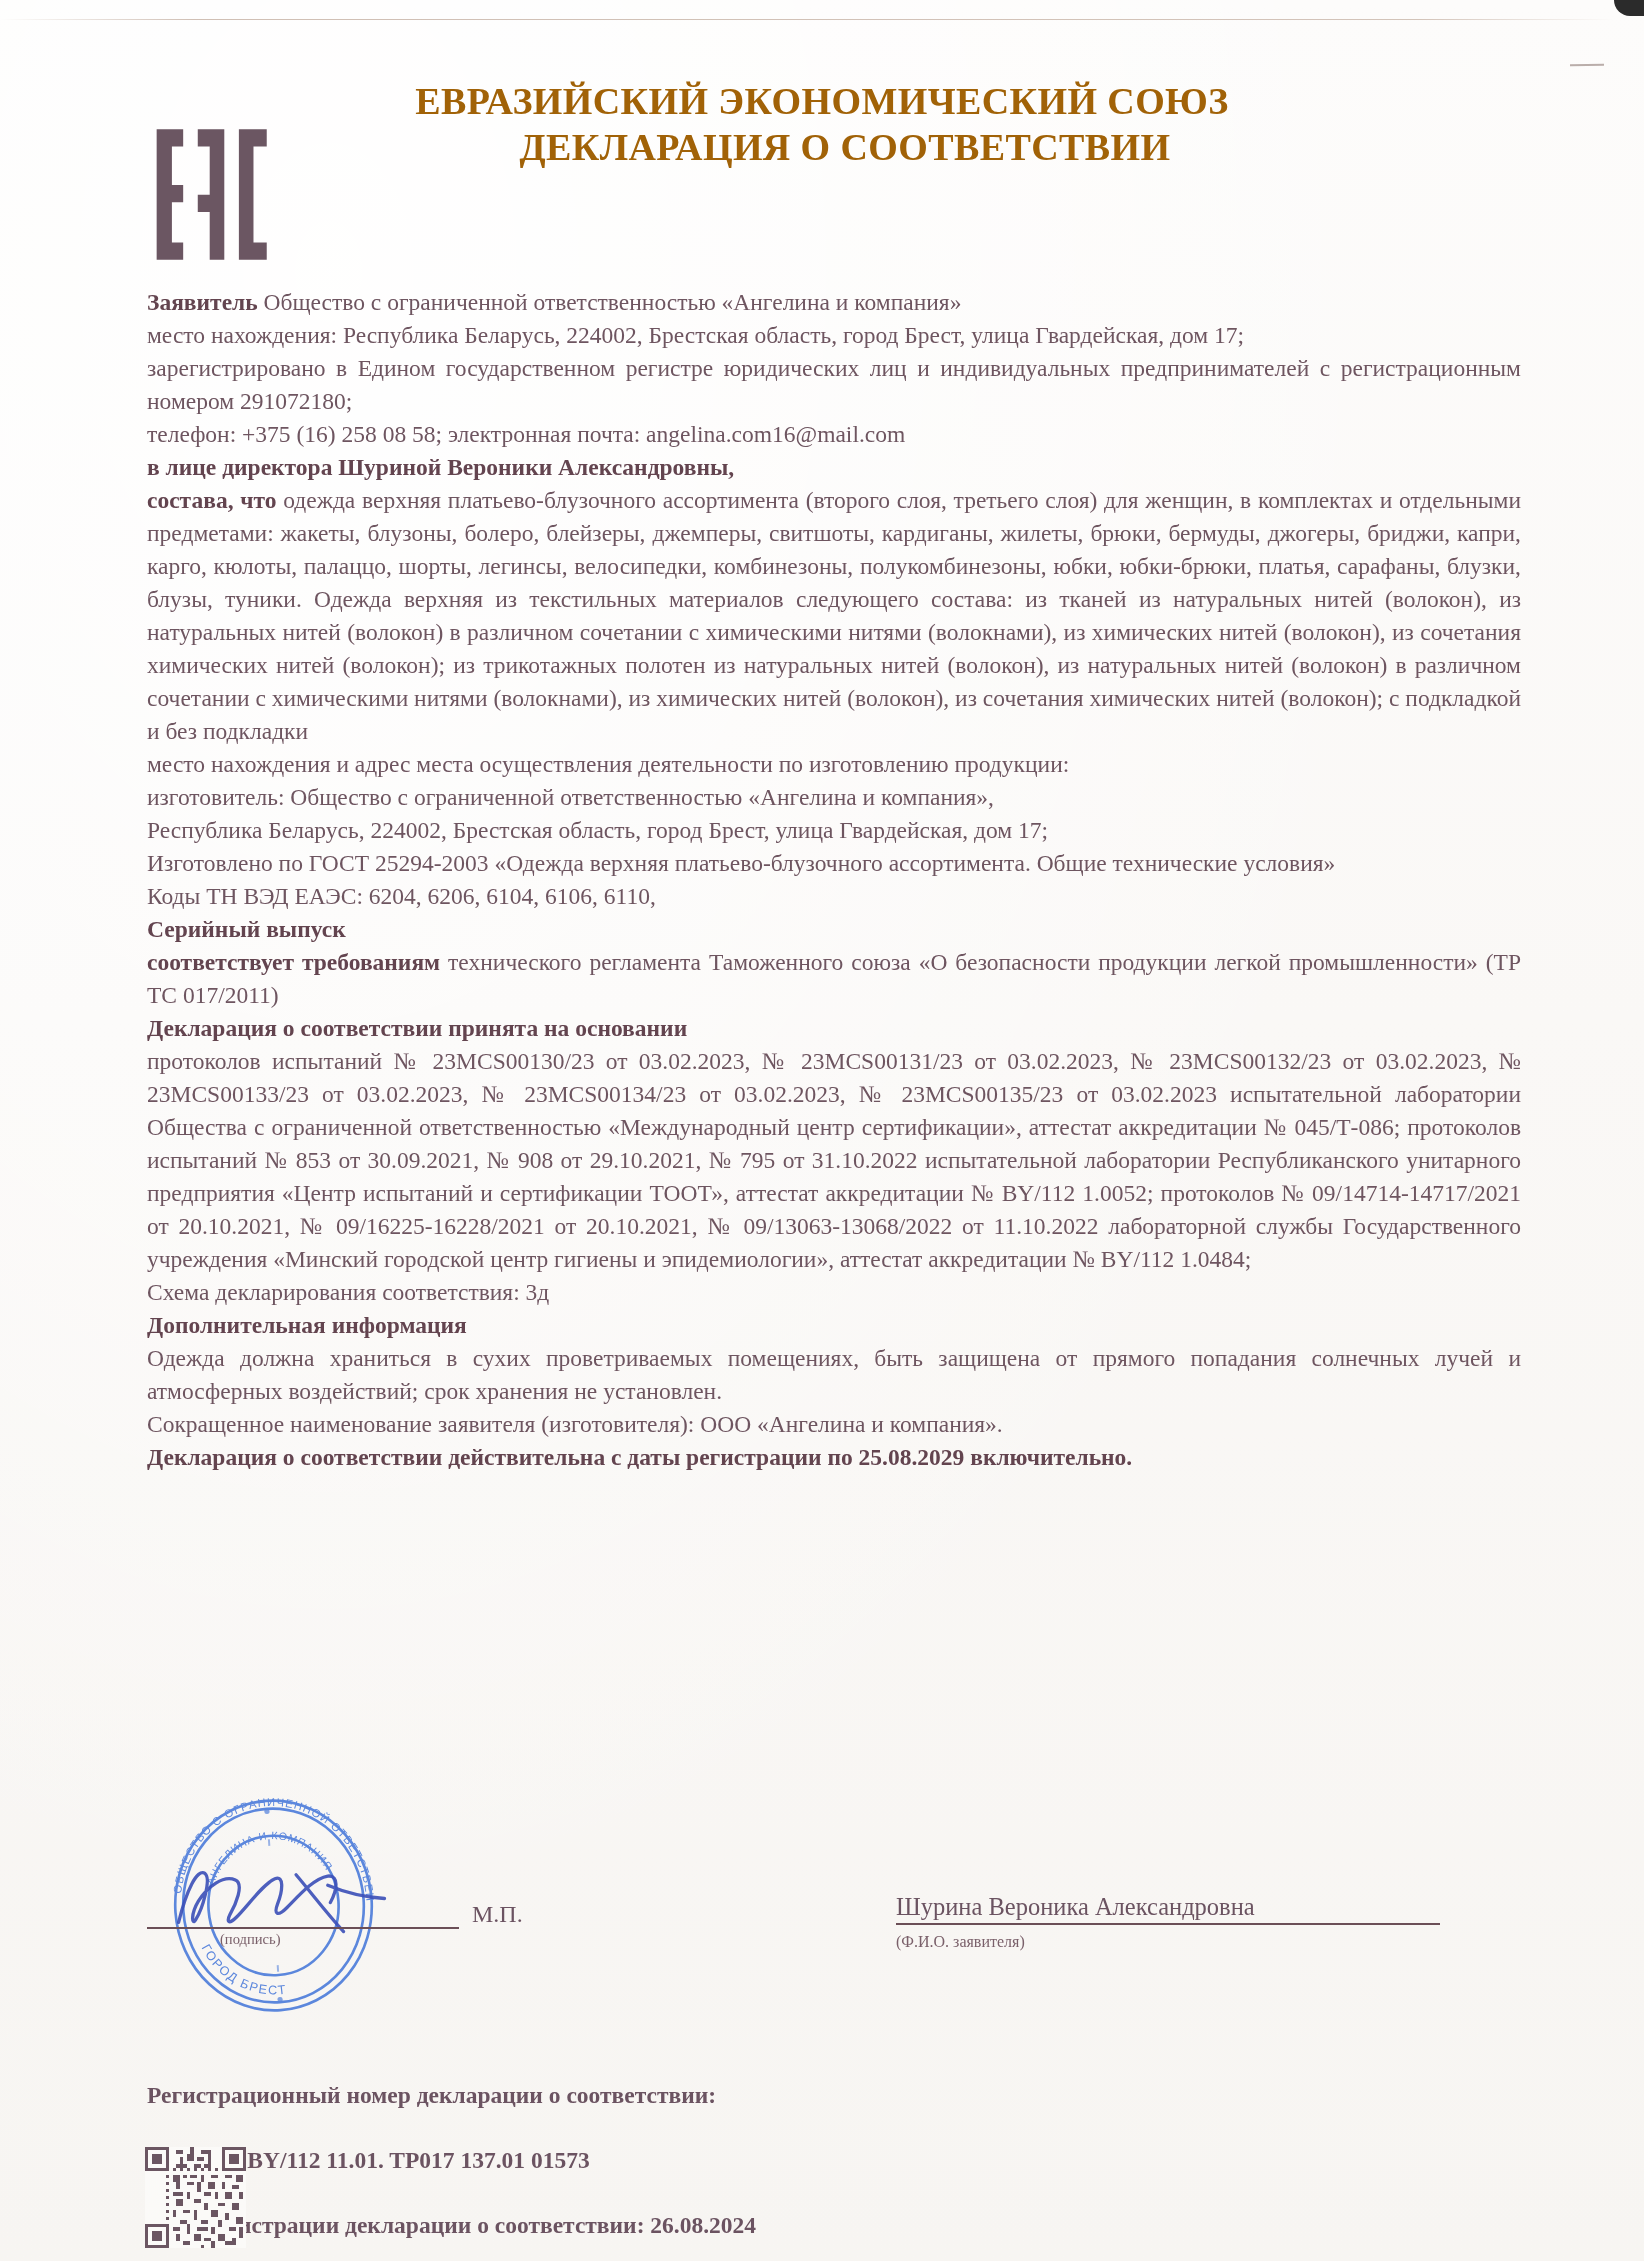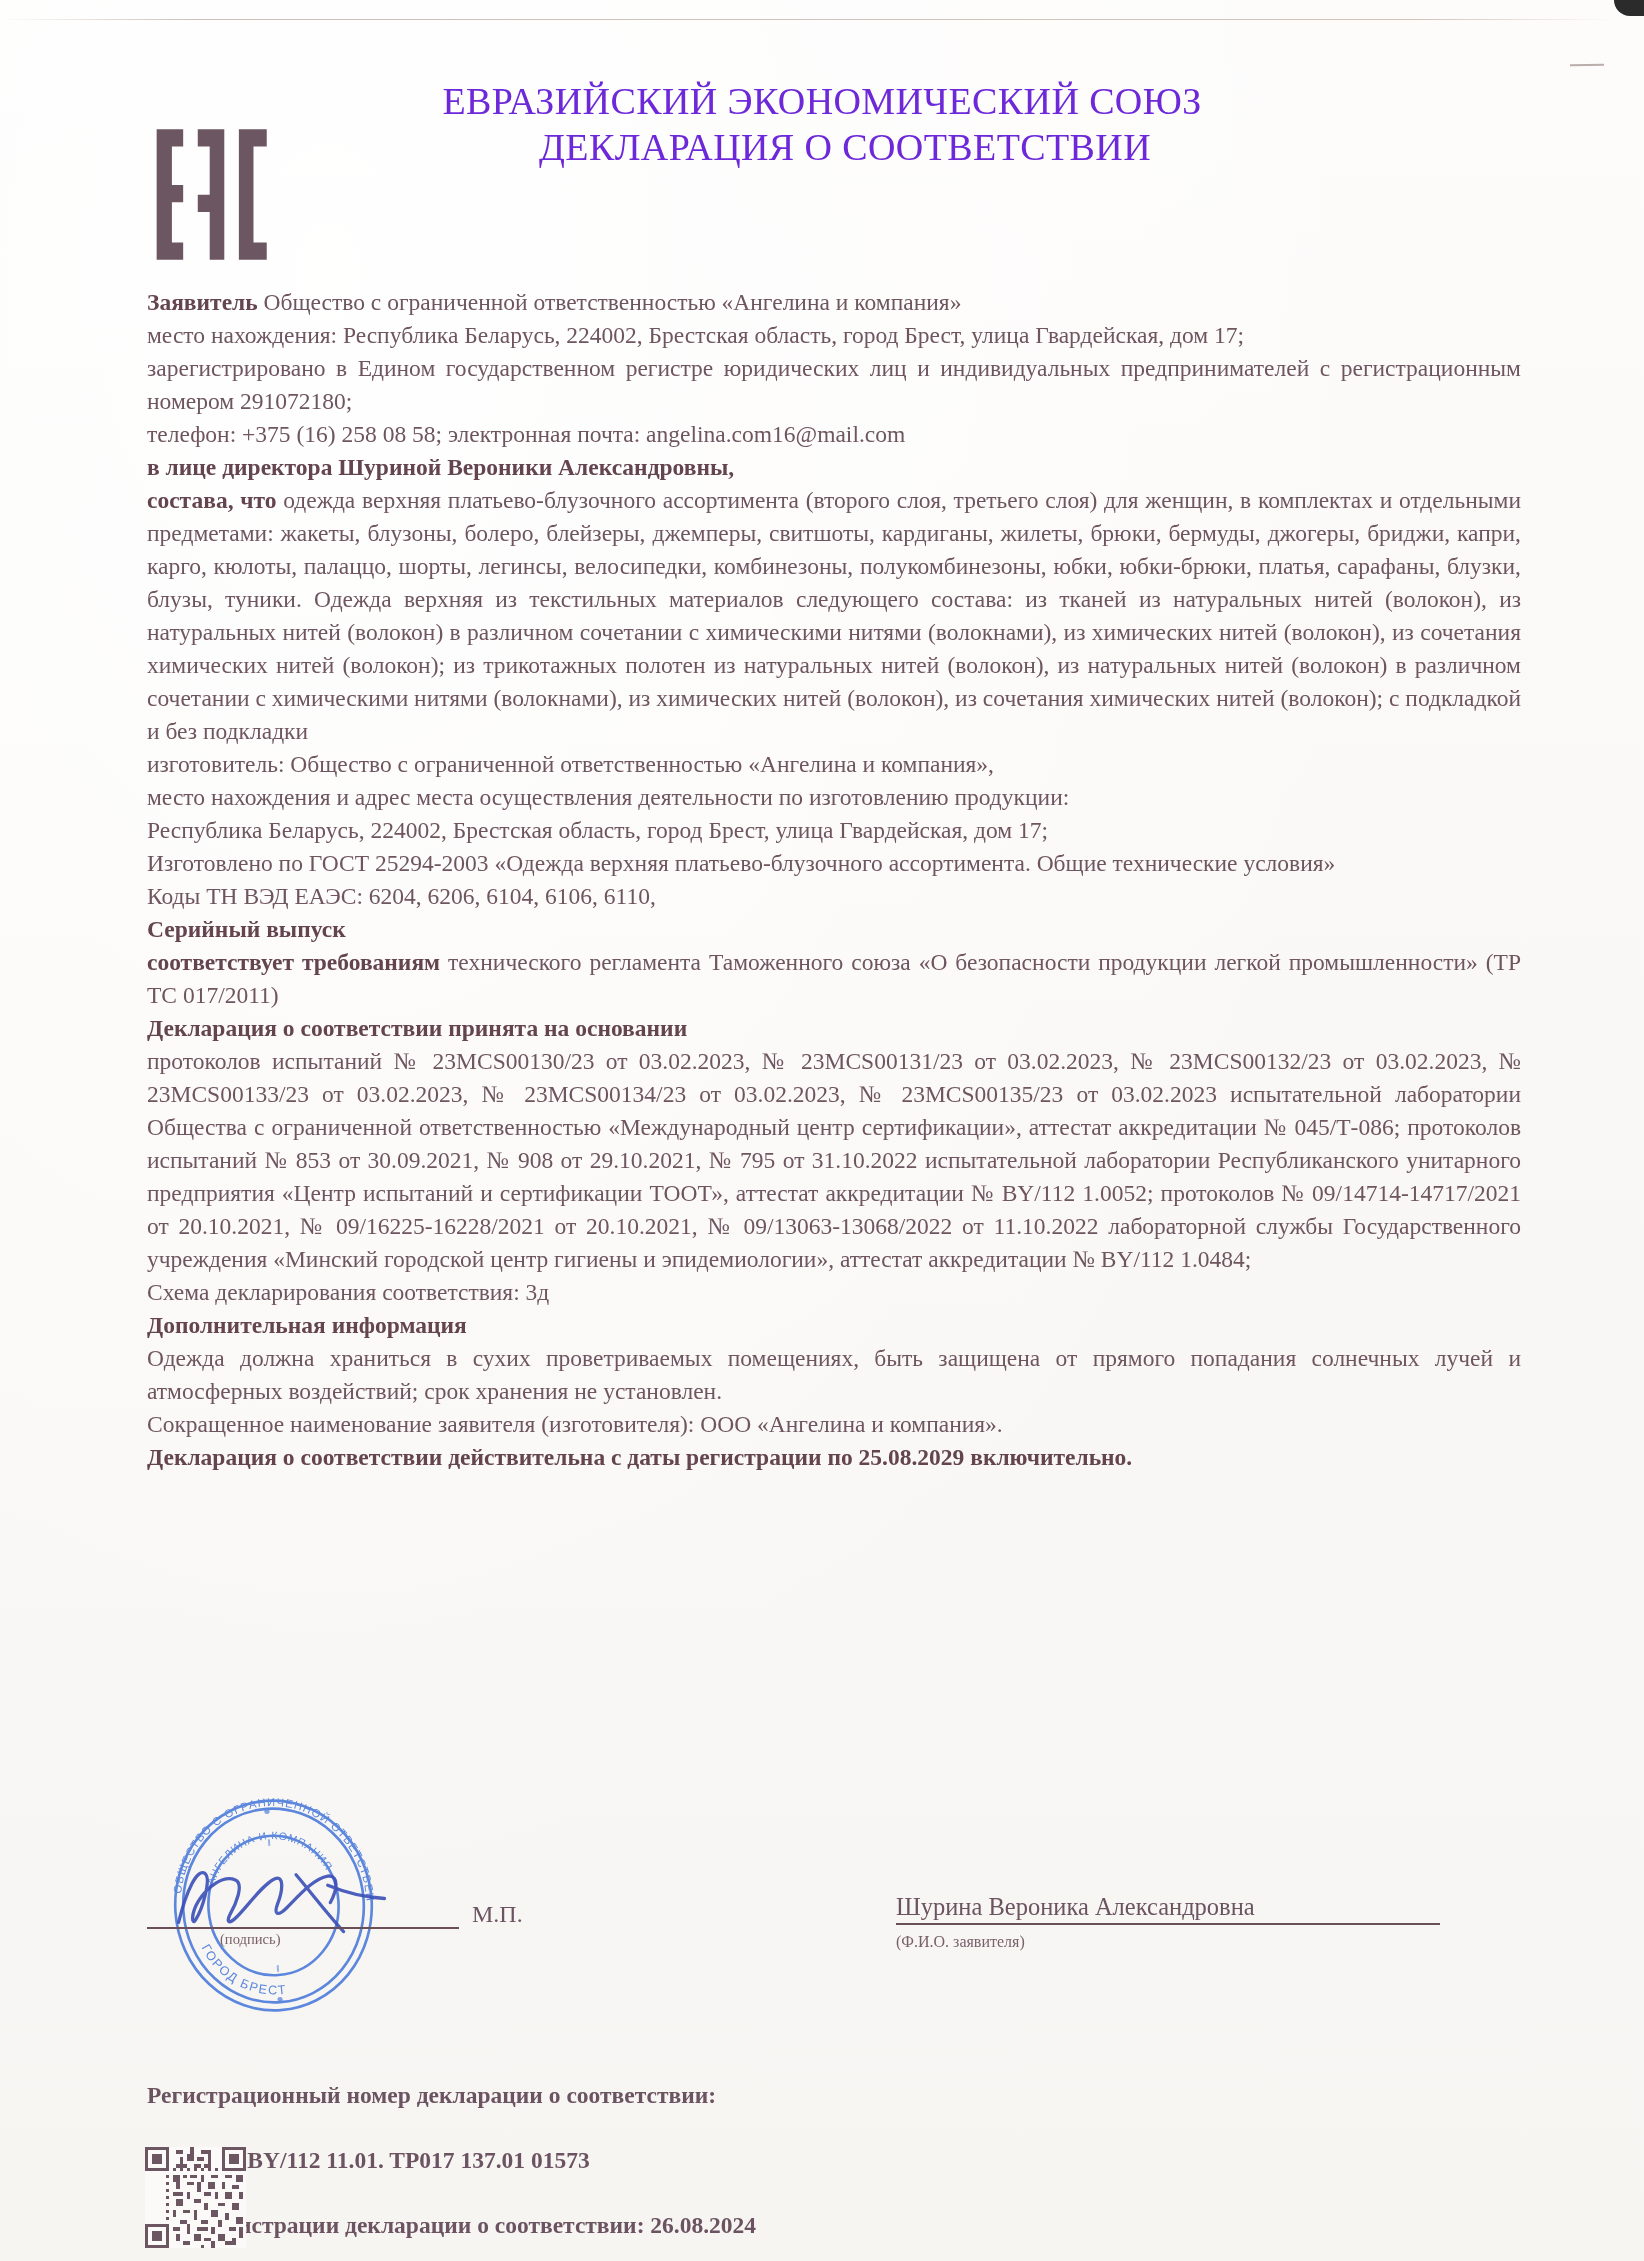--- a/index.html
+++ b/index.html
@@ -54,25 +54,25 @@
 
   
   .header {
     position: absolute;
     top: 78px;
     left: 0;
     right: 0;
     text-align: center;
   }
   .header .title-line {
-    font-weight: normal;
+    font-weight: bold;
     font-size: 38px;
     letter-spacing: 0.4px;
     line-height: 1.22;
-    color: #6d28d9;
+    color: #a16207;
     white-space: nowrap;
   }
   .header .title-line.second {
     padding-left: 46px;
   }
 
   .eac-logo {
     position: absolute;
     left: 154px;
     top: 125px;
@@ -241,23 +241,23 @@
 
     <p class="nojust">телефон: +375 (16) 258 08 58; электронная почта: angelina.com16@mail.com</p>
 
     <p class="nojust b">в лице директора Шуриной Вероники Александровны,</p>
 
     <p>
       <b>состава, что</b>
       <span>одежда верхняя платьево-блузочного ассортимента (второго слоя, третьего слоя) для женщин, в комплектах и отдельными предметами: жакеты, блузоны, болеро, блейзеры, джемперы, свитшоты, кардиганы, жилеты, брюки, бермуды, джогеры, бриджи, капри, карго, кюлоты, палаццо, шорты, легинсы, велосипедки, комбинезоны, полукомбинезоны, юбки, юбки-брюки, платья, сарафаны, блузки, блузы, туники. Одежда верхняя из текстильных материалов следующего состава: из тканей из натуральных нитей (волокон), из натуральных нитей (волокон) в различном сочетании с химическими нитями (волокнами), из химических нитей (волокон), из сочетания химических нитей (волокон); из трикотажных полотен из натуральных нитей (волокон), из натуральных нитей (волокон) в различном сочетании с химическими нитями (волокнами), из химических нитей (волокон), из сочетания химических нитей (волокон); с подкладкой и без подкладки</span>
     </p>
 
+    <p class="nojust">место нахождения и адрес места осуществления деятельности по изготовлению продукции:</p>
+
     <p class="nojust">изготовитель: Общество с ограниченной ответственностью «Ангелина и компания»,</p>
-
-    <p class="nojust">место нахождения и адрес места осуществления деятельности по изготовлению продукции:</p>
 
     <p class="nojust">Республика Беларусь, 224002, Брестская область, город Брест, улица Гвардейская, дом 17;</p>
 
     <p>Изготовлено по ГОСТ 25294-2003 «Одежда верхняя платьево-блузочного ассортимента. Общие технические условия»</p>
 
     <p class="nojust">Коды ТН ВЭД ЕАЭС: 6204, 6206, 6104, 6106, 6110,</p>
 
     <p class="nojust b">Серийный выпуск</p>
 
     <p>

